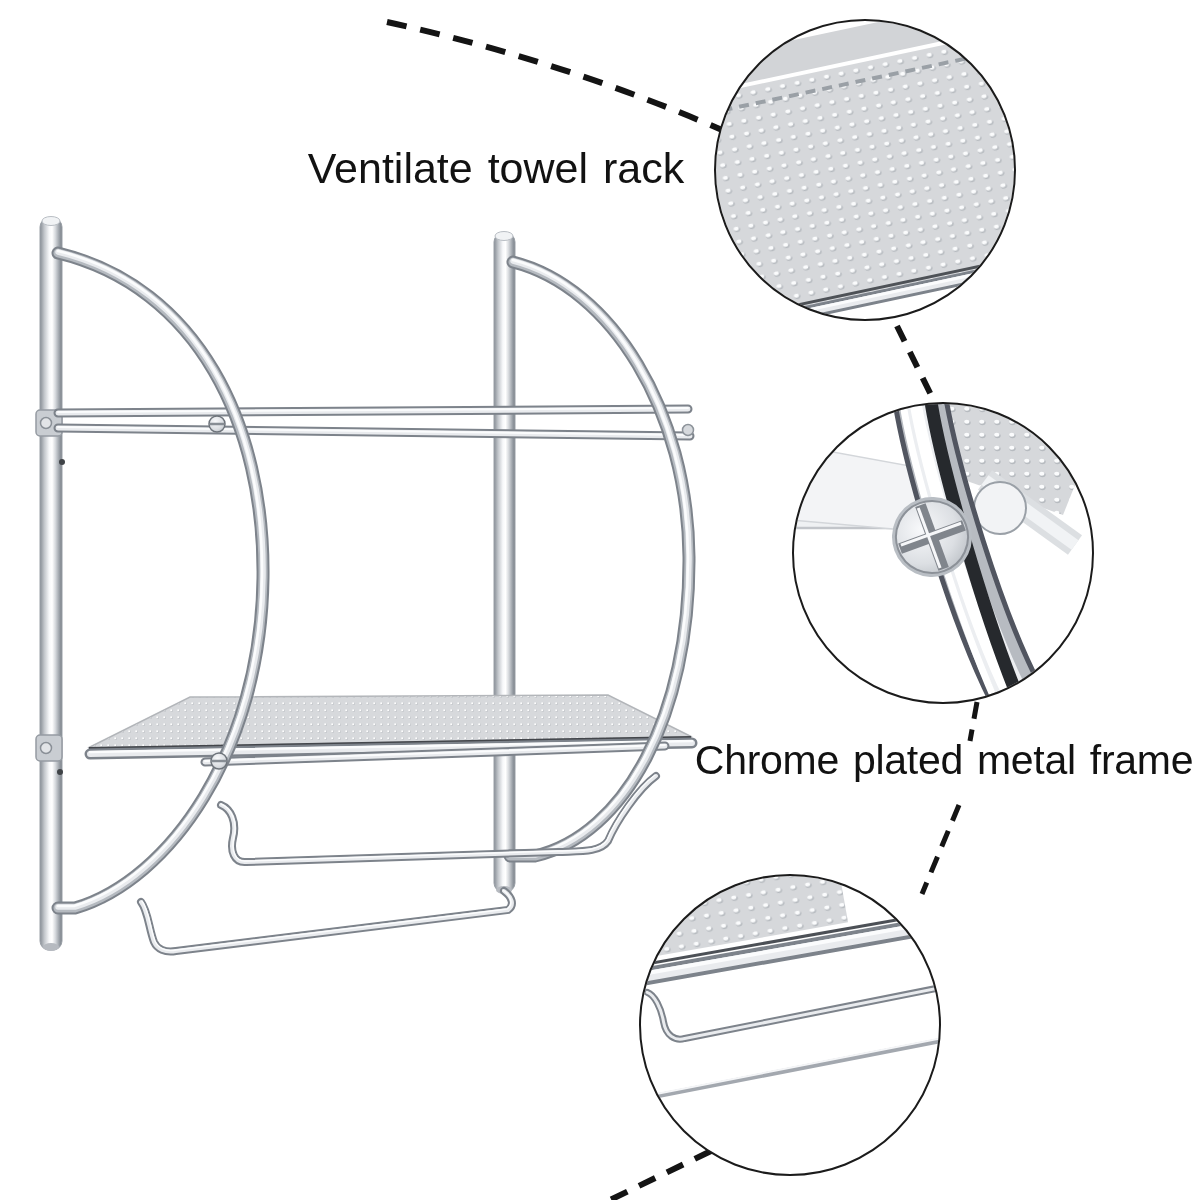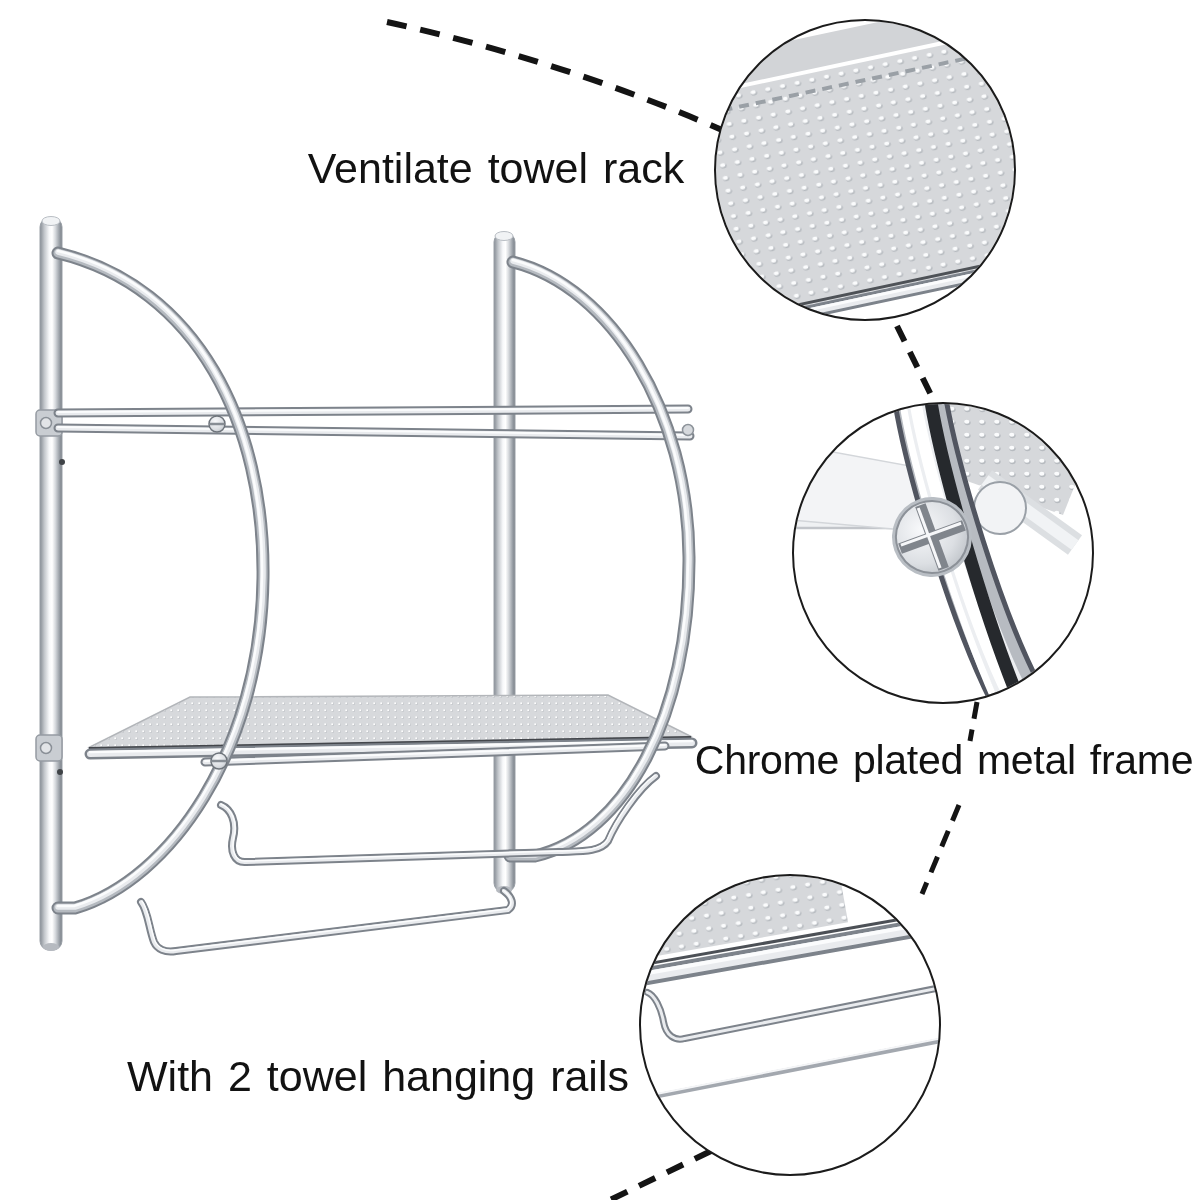--- a/index.html
+++ b/index.html
@@ -215,15 +215,14 @@
           <path d="M 628 1070 L 960 1064" fill="none" stroke="#f4f5f7" stroke-width="2"></path>
         </g>
       </g>
     </g>
     <circle cx="790" cy="1025" r="150" fill="none" stroke="#1b1b1b" stroke-width="2"></circle>
   </g>
 </svg>
 
 <div class="callout-label" style="left:496px; top:168px;">Ventilate towel rack</div>
 <div class="callout-label" style="left:944px; top:760px; font-size:41px; letter-spacing:-0.3px;">Chrome plated metal frame</div>
-<div class="callout-label" style="left:378px; top:1076px;">With 2 towel hanging rails</div>
 
 </div>
 
 </body></html>

